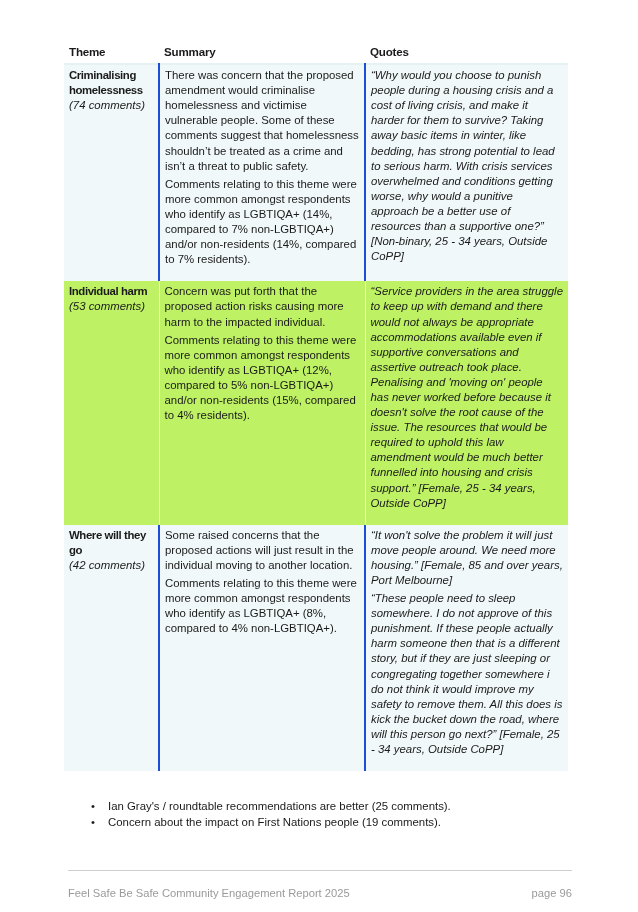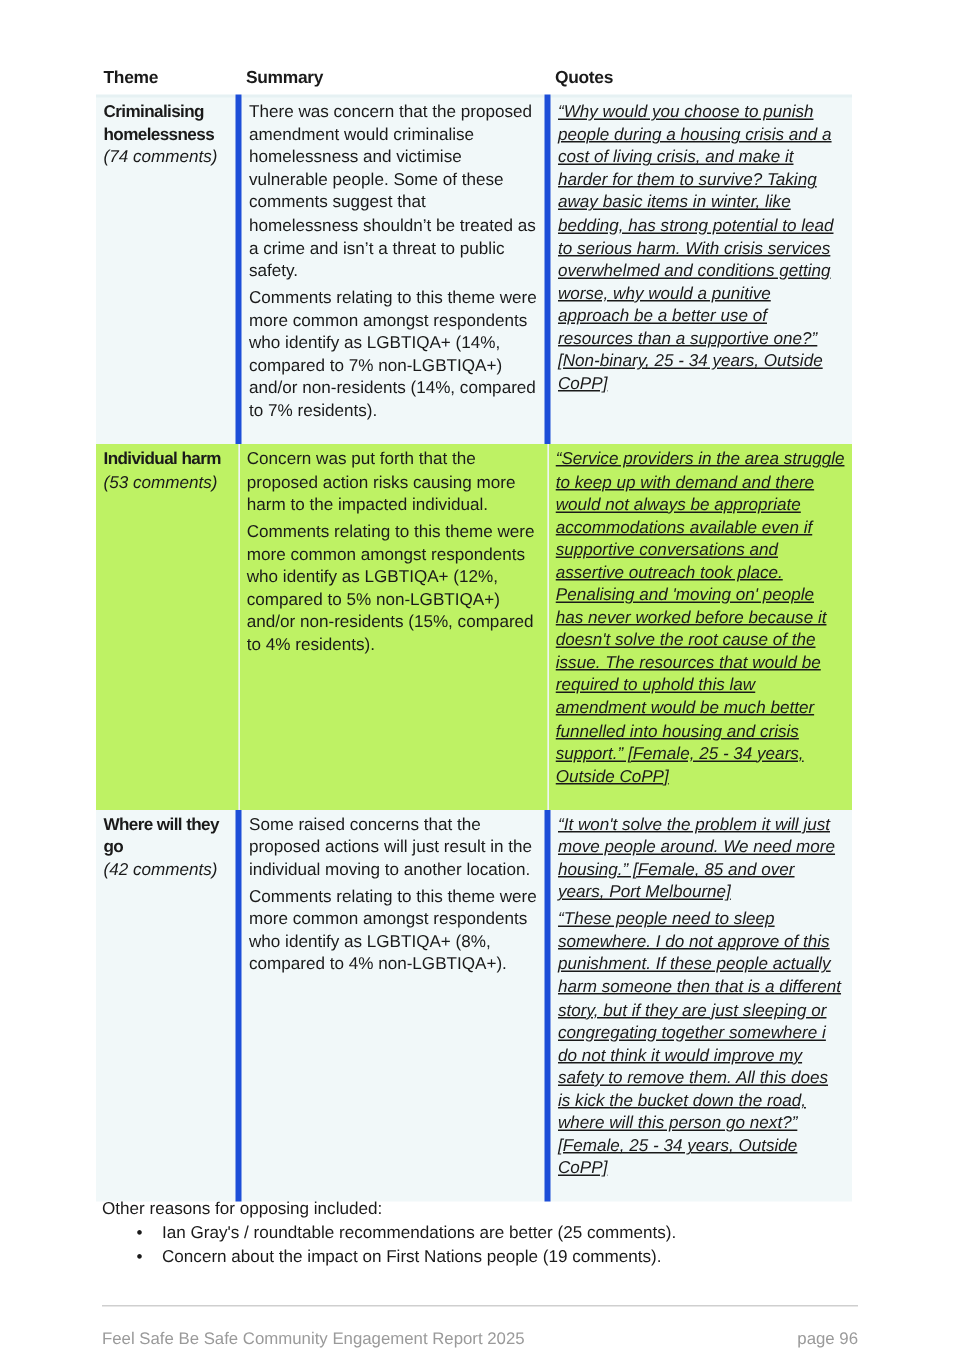--- a/index.html
+++ b/index.html
@@ -6,26 +6,26 @@
   body { width: 638px; height: 912px; position: relative; font-family: "Liberation Sans", sans-serif; color: #1a1a1a; overflow: hidden; }
   .page { position: absolute; left: 64px; top: 42px; width: 504px; }
   table.themes { border-collapse: collapse; width: 504px; table-layout: fixed; font-size: 11.4px; line-height: 15.1px; }
   table.themes col.c1 { width: 95px; }
   table.themes col.c2 { width: 206px; }
   table.themes col.c3 { width: 203px; }
   table.themes th { text-align: left; font-weight: bold; padding: 2px 5px 4px 5px; font-size: 11.6px; letter-spacing: -0.2px; }
   table.themes td { vertical-align: top; padding: 3px 5px 11px 5px; }
   tr.shaded td { background: #f1f8f9; }
   tr.shaded td.quote { background: #f1f8f9; }
-  td.summary, td.quote { border-left: 4px solid #1d4ed8; }
+  td.summary, td.quote { border-left: 2px solid #1d4ed8; }
   tr.plain td { background: #bef264; margin-top: 12px; }
   tr.plain td.summary, tr.plain td.quote { border-left: 1px solid #eef4f5; }
   .theme-name { font-weight: bold; letter-spacing: -0.4px; display: block; }
   .theme-count { display: block; font-style: italic; }
-  td.quote p { font-style: italic; margin: 0 0 3px 0; text-decoration: underline; }
+  td.quote p { font-style: italic; margin: 0 0 3px 0; }
   td.summary p { margin: 0 0 3px 0; }
   thead tr { border-bottom: 2px solid #e6f1f3; }
   .other { position: absolute; left: 68px; top: 798px; width: 504px; font-size: 11.4px; line-height: 16px; }
   .other ul { margin: 0; padding: 0; list-style: none; }
   .other li { position: relative; padding-left: 40px; }
   .other li .bullet { position: absolute; left: 23px; top: 0; }
   .footer { position: absolute; left: 68px; top: 870px; width: 504px; border-top: 1px solid #cfcfcf; padding-top: 16px; font-size: 11.2px; color: #9a9a9a; display: flex; justify-content: space-between; }
 </style>
 </head>
 <body>
@@ -83,21 +83,20 @@
         <td class="quote">
           <p>“It won't solve the problem it will just move people around. We need more housing.” [Female, 85 and over years, Port Melbourne]</p>
           <p>“These people need to sleep somewhere. I do not approve of this punishment. If these people actually harm someone then that is a different story, but if they are just sleeping or congregating together somewhere i do not think it would improve my safety to remove them. All this does is kick the bucket down the road, where will this person go next?” [Female, 25 - 34 years, Outside CoPP]</p>
         </td>
       </tr>
     </tbody>
   </table>
 </div>
 
 <div class="other">
-  <div>Other reasons for opposing included:</div>
   <ul>
     <li><span class="bullet">•</span><span>Ian Gray's / roundtable recommendations are better (25 comments).</span></li>
     <li><span class="bullet">•</span><span>Concern about the impact on First Nations people (19 comments).</span></li>
   </ul>
 </div>
 
 <div class="footer">
   <span>Feel Safe Be Safe Community Engagement Report 2025</span>
   <span>page 96</span>
 </div>

